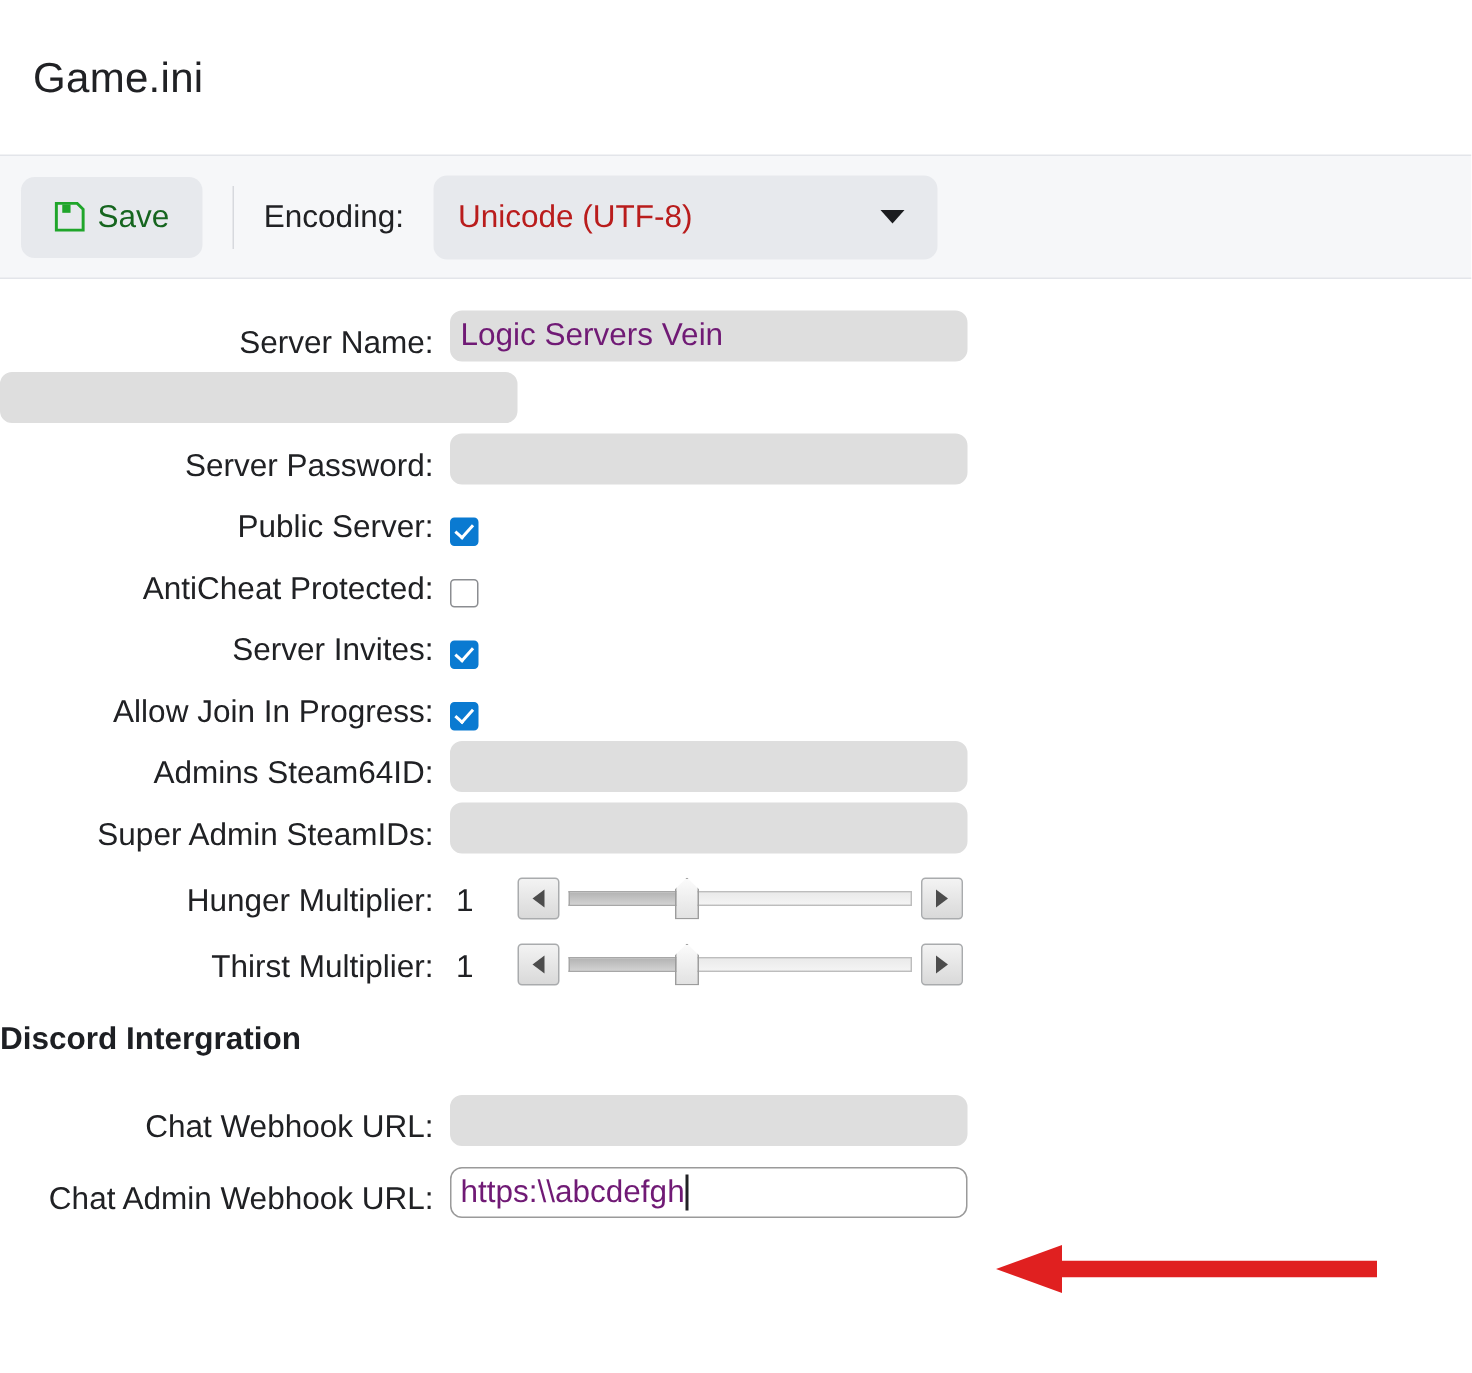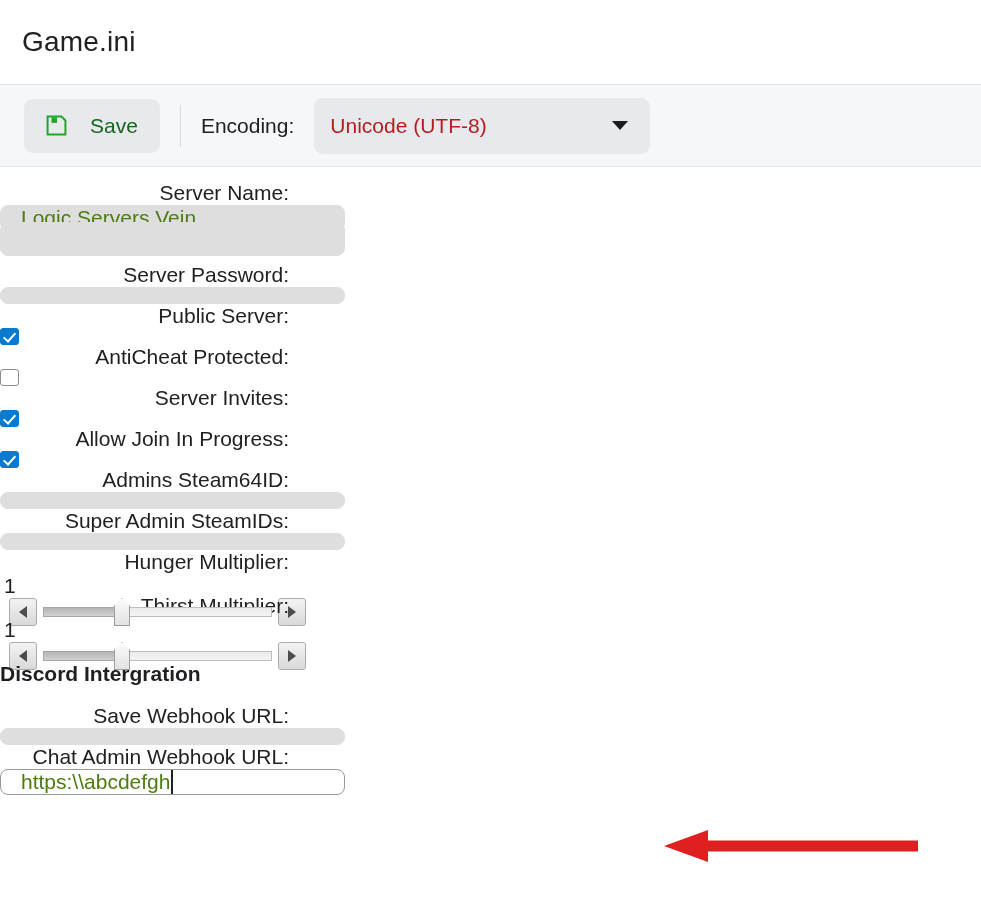--- a/index.html
+++ b/index.html
@@ -11,21 +11,21 @@
     height: 915px;
     background: #ffffff;
     font-family: "Liberation Sans", sans-serif;
     color: #202124;
     overflow: hidden;
     position: relative;
   }
 
   
   .titlebar {
-    height: 85px;
+    height: 104px;
     box-sizing: border-box;
     display: flex;
     align-items: center;
     padding-left: 22px;
     background: #ffffff;
     border-bottom: 1px solid #e3e5ea;
   }
   .title-text {
     font-size: 28px;
     color: #202124;
@@ -39,31 +39,30 @@
     display: flex;
     align-items: center;
     padding: 0 14px;
     background: #f6f7f9;
     border-bottom: 1px solid #e3e5ea;
     gap: 14px;
   }
   .tb-btn {
     display: flex;
     align-items: center;
-    gap: 23px;
+    gap: 8px;
     background: #e7e9ed;
     border: none;
     border-radius: 9px;
     height: 54px;
     padding: 0 22px;
     cursor: pointer;
     font-family: "Liberation Sans", sans-serif;
     font-size: 21px;
     color: #16651f;
-    margin-left: 10px;
   }
   .tb-btn .lbl { color: #16651f; font-size: 21px; }
   .floppy { width: 21px; height: 21px; display: block; }
   .tb-sep {
     width: 1px;
     height: 42px;
     background: #d7d9de;
     margin: 0 6px;
   }
   .enc-label {
@@ -93,44 +92,43 @@
     border-right: 8px solid transparent;
     border-top: 9px solid #1b1c1f;
   }
 
   
   .form {
     padding-top: 14px;
   }
   .row {
     display: flex;
-    align-items: flex-start;
+    align-items: flex-end;
     height: 41px;
-    flex-direction: column;
   }
   .row .label {
     width: 300px;
     text-align: right;
     padding-right: 11px;
     box-sizing: border-box;
     font-size: 21px;
     color: #202124;
     white-space: nowrap;
   }
   .field {
     width: 345px;
     height: 34px;
     background: #dedede;
     border-radius: 8px;
     box-sizing: border-box;
     display: flex;
     align-items: center;
-    padding: 0 20px;
-    font-size: 21px;
-    color: #4d7c0f;
+    padding: 0 6px;
+    font-size: 21px;
+    color: #701a75;
     border: 1px solid #dedede;
   }
   .field.focused {
     background: #ffffff;
     border: 1px solid #9a9a9a;
   }
   .cursor {
     display: inline-block;
     width: 2px;
     height: 24px;
@@ -363,21 +361,21 @@
       </div>
       <div class="sl-btn">
         <span class="sl-arrow-r"></span>
       </div>
     </div>
   </div>
 
   <div class="section">Discord Intergration</div>
 
   <div class="row">
-    <div class="label">Save Webhook URL:</div>
+    <div class="label">Chat Webhook URL:</div>
     <div class="field"></div>
   </div>
 
   <div class="row" style="height:48px;">
     <div class="label">Chat Admin Webhook URL:</div>
     <div class="field focused">
       <span>https:\\abcdefgh</span>
         <span class="cursor"></span>
     </div>
   </div>

